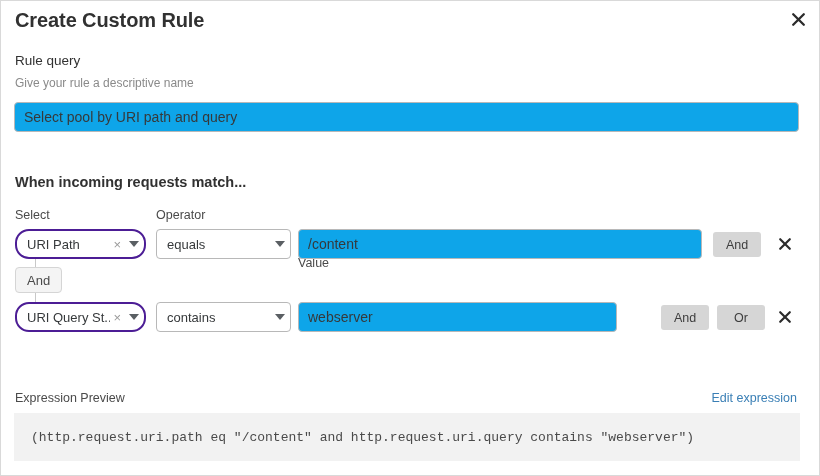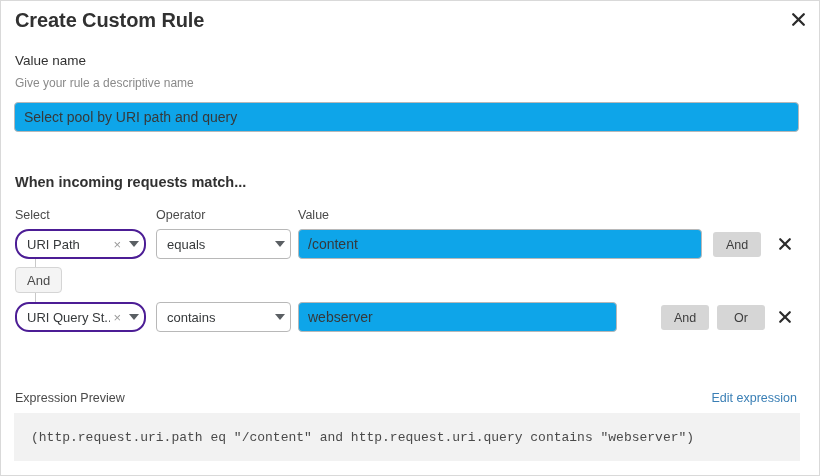--- a/index.html
+++ b/index.html
@@ -88,21 +88,21 @@
 
   
   .col-label {
     position: absolute;
     top: 207px;
     font-size: 12.5px;
     color: #4a4a4a;
   }
   .col-field    { left: 14px; }
   .col-operator { left: 155px; }
-  .col-value    { left: 297px; }
+  .col-value    { left: 297px; margin-top: 48px; }
 
   
   .select-box {
     position: absolute;
     box-sizing: border-box;
     height: 30px;
     border: 2px solid #4c1d95;
     border-radius: 14px;
     background: #ffffff;
     display: flex;
@@ -258,21 +258,21 @@
 
 <div class="dialog">
 
   <div class="dialog-title">Create Custom Rule</div>
   <div class="close-icon">
     <svg width="15" height="15" viewBox="0 0 15 15" aria-hidden="true">
       <path d="M2.2 2.2 L12.8 12.8 M12.8 2.2 L2.2 12.8" stroke="#2b2b2b" stroke-width="2.3" stroke-linecap="round"></path>
     </svg>
   </div>
 
-  <div class="field-label rule-name-label">Value name</div>
+  <div class="field-label rule-name-label">Rule query</div>
   <div class="field-sublabel rule-name-sublabel">Give your rule a descriptive name</div>
   <input class="text-input rule-name-input" type="text" value="Select pool by URI path and query" style="">
 
   <div class="section-heading">When incoming requests match...</div>
 
   <div class="col-label col-field">Select</div>
   <div class="col-label col-operator">Operator</div>
   <div class="col-label col-value">Value</div>
 
   <div class="select-box f1">

